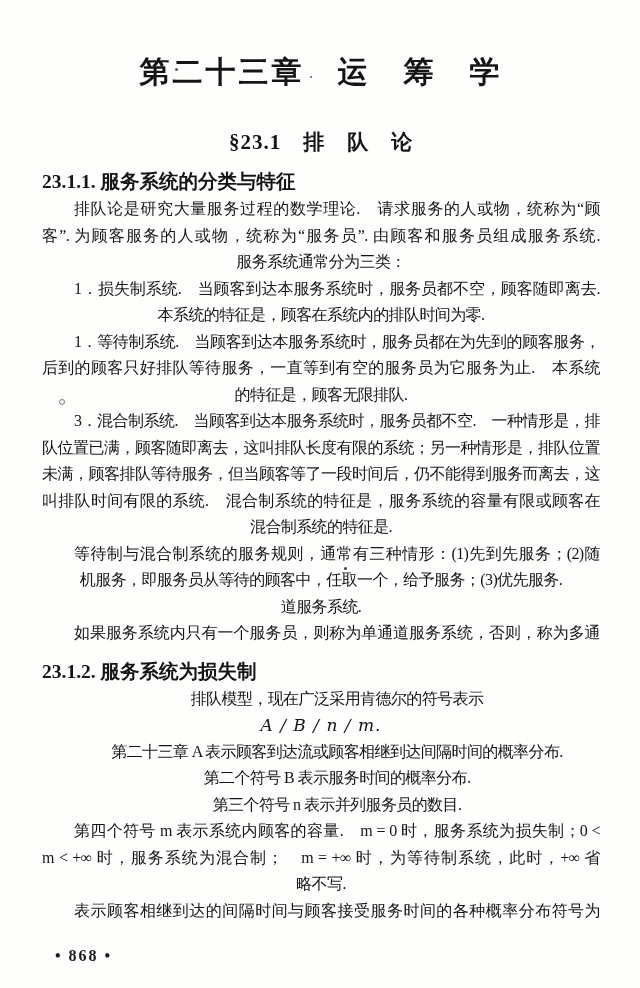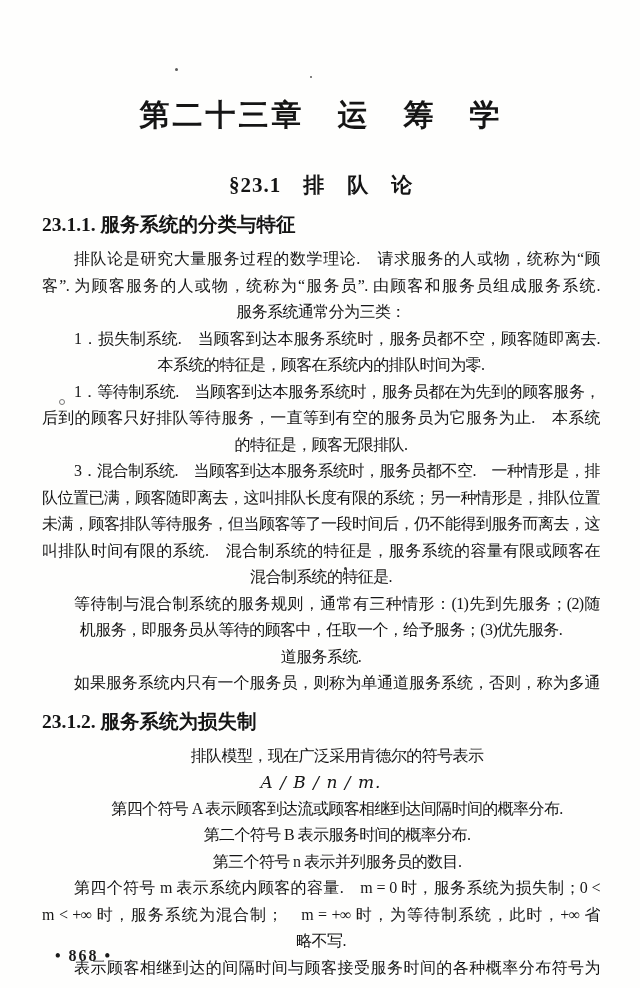--- a/index.html
+++ b/index.html
@@ -17,21 +17,21 @@
     position: absolute; inset: 0;
     background: #fefefdу;
     background: #fefefd;
   }
   .content {
     position: absolute;
     left: 42px; top: 0;
     width: 558px;
   }
   .chapter-title {
-    margin-top: 94px;
+    margin-top: 51px;
     text-align: center;
     font-size: 30px;
     line-height: 42px;
     font-weight: bold;
     letter-spacing: 3px;
     white-space: nowrap;
   }
   .section-heading {
     margin-top: 34px;
     text-align: center;
@@ -41,21 +41,21 @@
     letter-spacing: 1px;
     white-space: nowrap;
   }
   .sub-heading {
     margin-top: 11px;
     font-size: 19.5px;
     line-height: 28px;
     font-weight: bold;
     text-align: left;
   }
-  .para-block { margin-top: 7px; }
+  .para-block { }
   .para { margin: 0; }
   .ln {
     font-size: 16px;
     height: 26.5px;
     line-height: 26.5px;
     letter-spacing: -0.6px;
     overflow: hidden;
     text-align: center;
   }
   .st {
@@ -153,21 +153,21 @@
 
   <div class="para-block">
 
     <div class="para">
       <div class="ln ind">排队模型，现在广泛采用肯德尔的符号表示</div>
     </div>
 
     <div class="ln formula">A / B / n / m.</div>
 
     <div class="para">
-      <div class="ln ind">第四个符号 A 表示顾客到达流或顾客相继到达间隔时间的概率分布.</div>
+      <div class="ln ind">第二十三章 A 表示顾客到达流或顾客相继到达间隔时间的概率分布.</div>
       <div class="ln ind">第二个符号 B 表示服务时间的概率分布.</div>
       <div class="ln ind">第三个符号 n 表示并列服务员的数目.</div>
       <div class="ln st ind">第四个符号 m 表示系统内顾客的容量.　m = 0 时，服务系统为损失制；0 &lt;</div>
       <div class="ln st">m &lt; +∞ 时，服务系统为混合制；　m = +∞ 时，为等待制系统，此时，+∞ 省</div>
       <div class="ln">略不写.</div>
     </div>
 
     <div class="para">
       <div class="ln st ind">表示顾客相继到达的间隔时间与顾客接受服务时间的各种概率分布符号为</div>
     </div>

